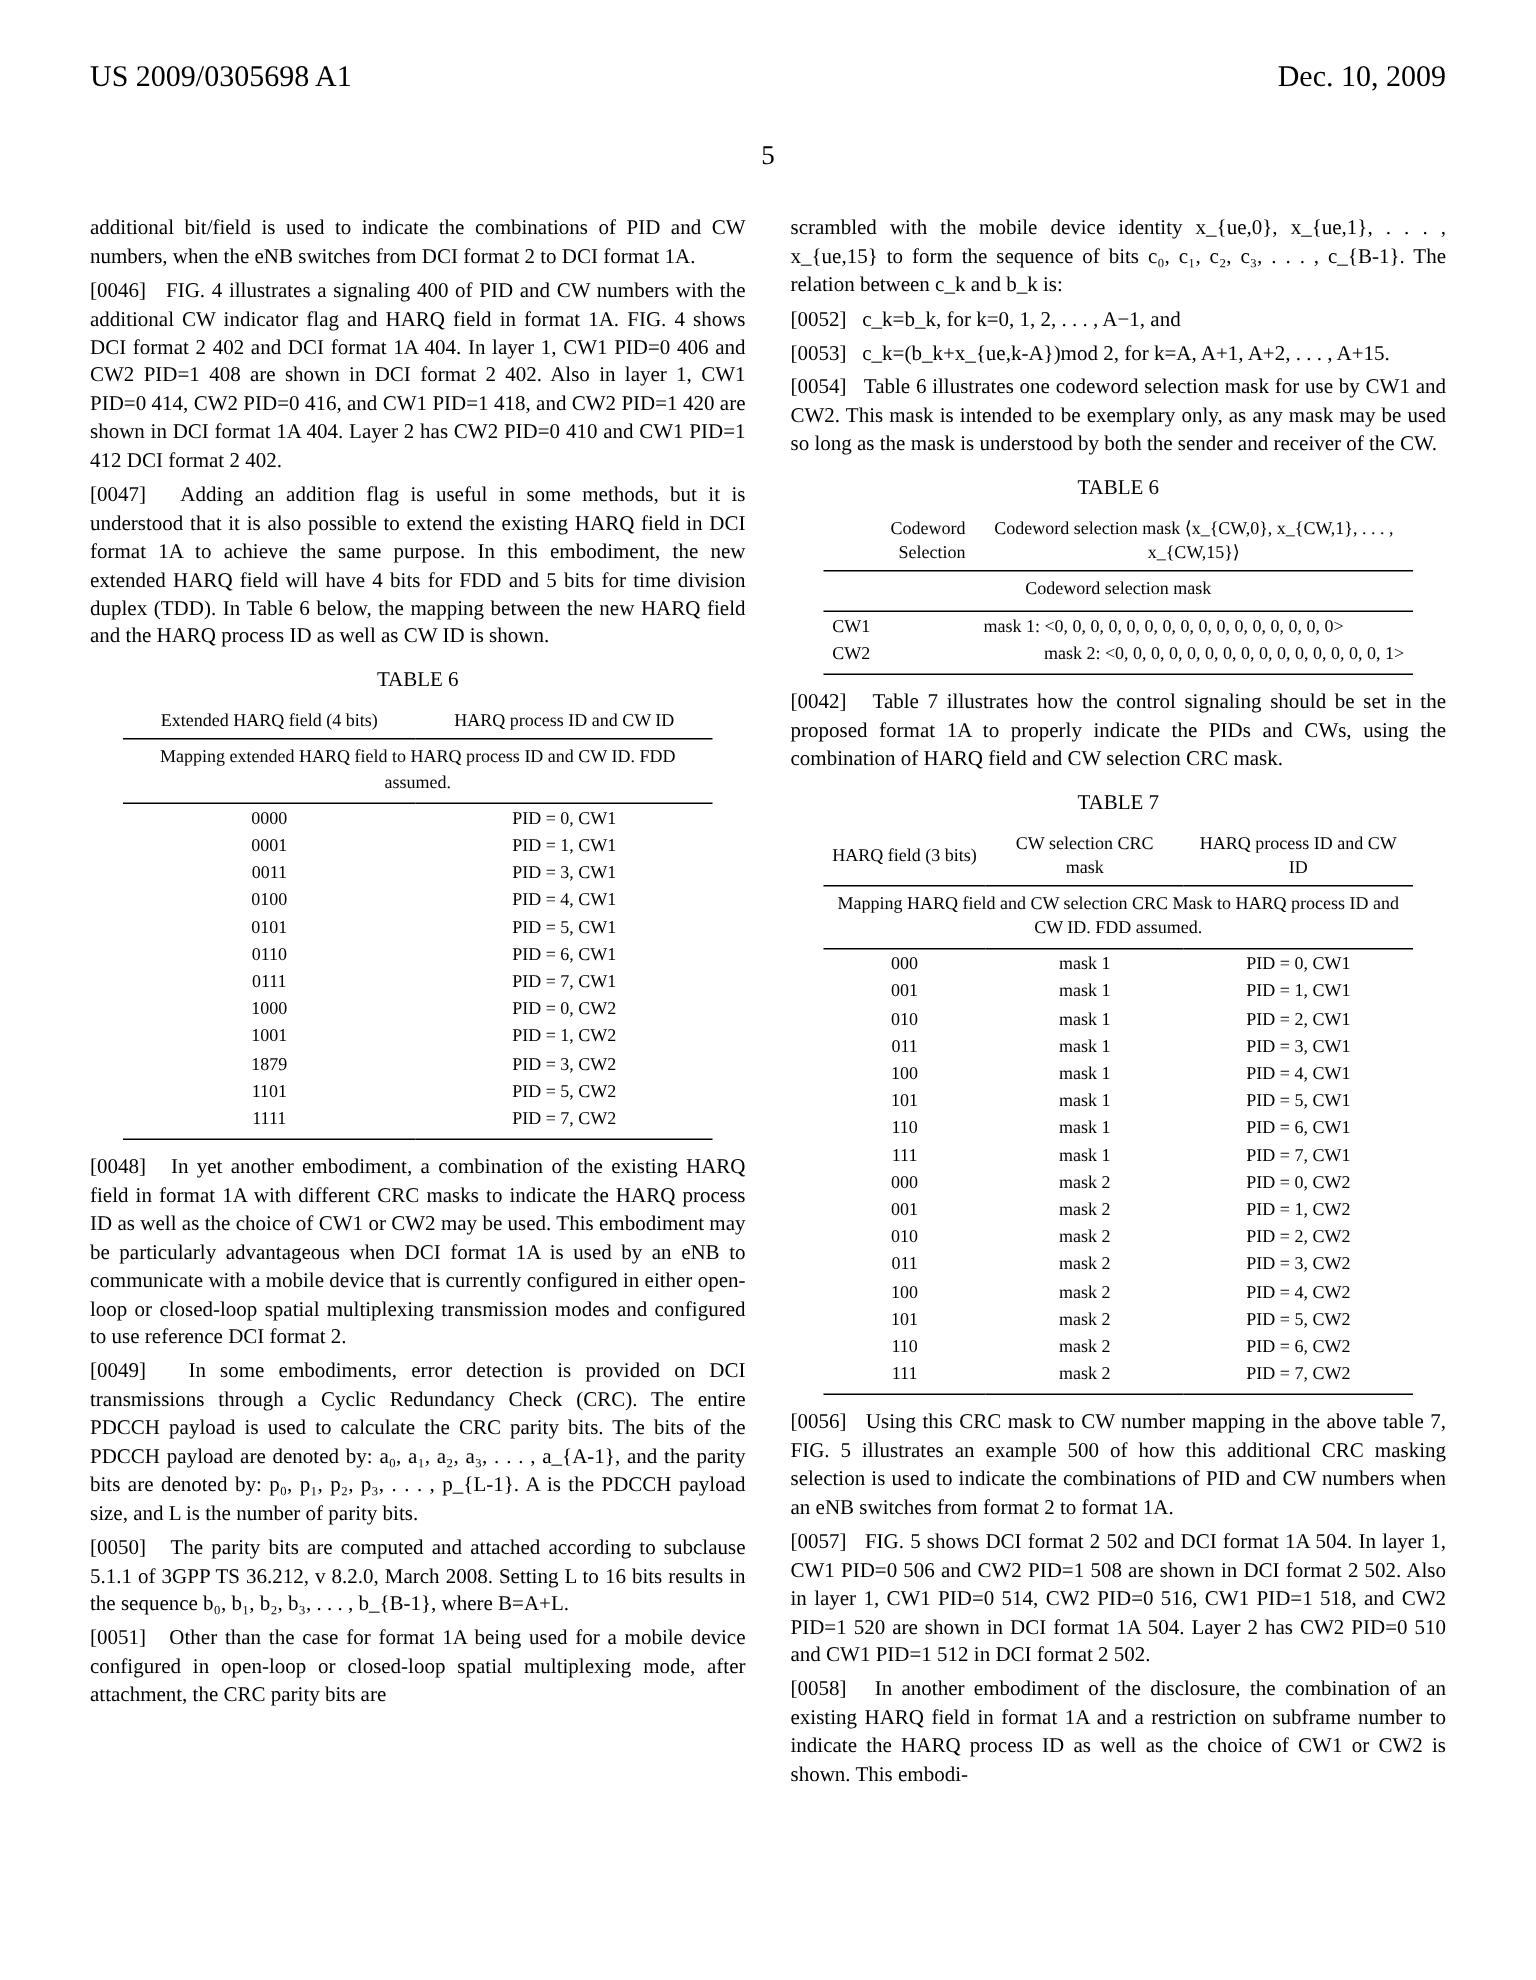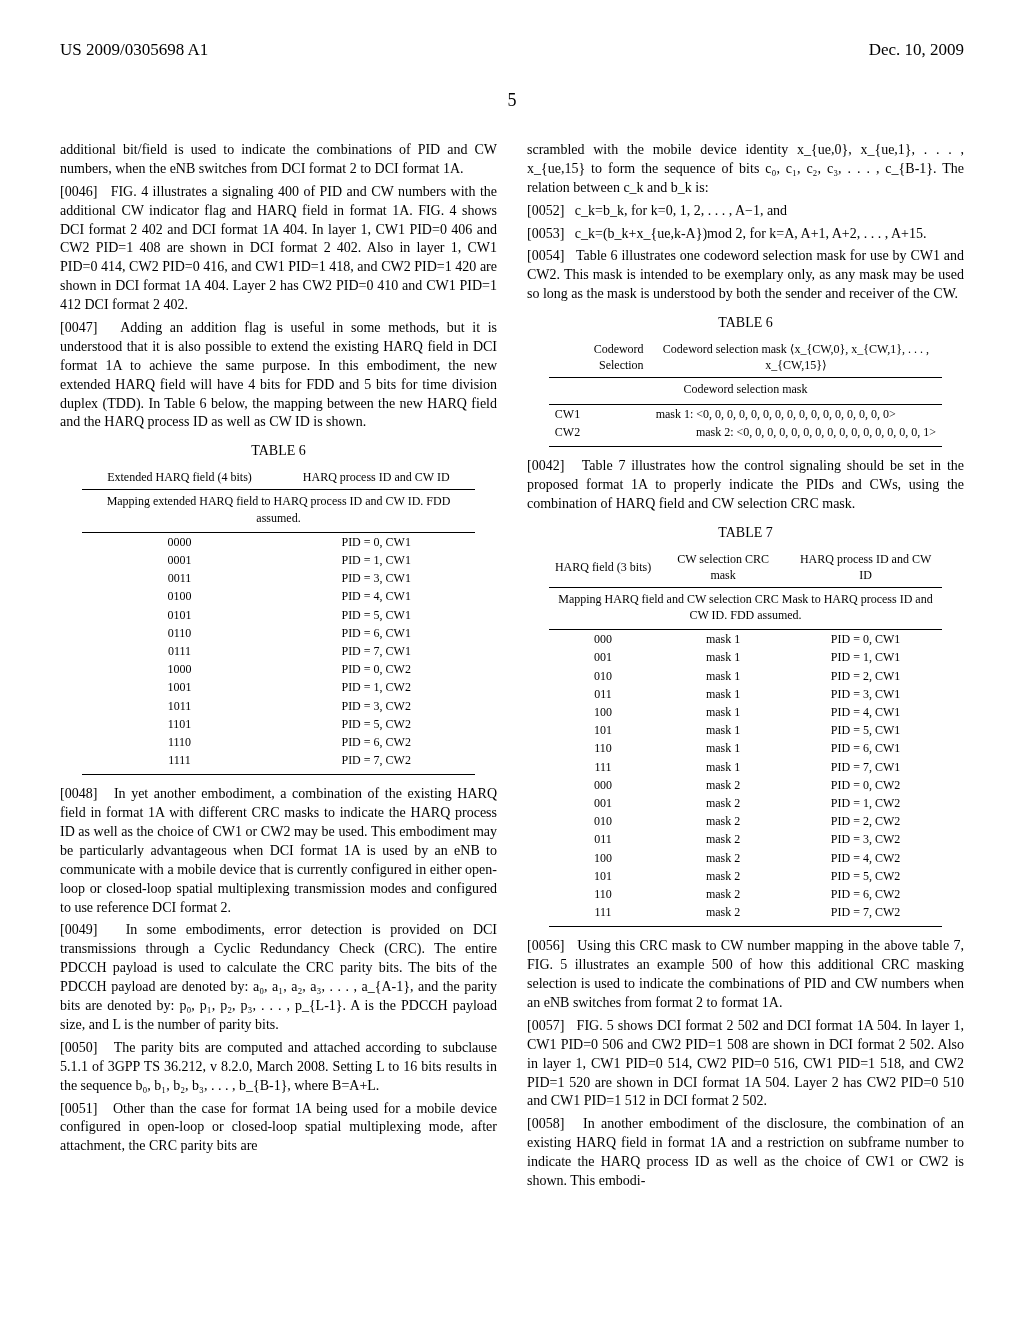--- a/index.html
+++ b/index.html
@@ -14,21 +14,21 @@
   .page {
     width: 1024px;
     padding: 40px 60px 40px 60px;
     box-sizing: border-box;
     position: relative;
   }
   .header-row {
     display: flex;
     justify-content: space-between;
     margin-bottom: 30px;
-    font-size: 17px;
+    font-size: 20px;
   }
   .page-num {
     text-align: center;
     font-size: 18px;
     margin-bottom: 30px;
   }
   .columns {
     display: flex;
     gap: 30px;
   }
@@ -152,30 +152,26 @@
             </tr>
             <tr>
               <td>1000</td>
               <td>PID = 0, CW2</td>
             </tr>
             <tr>
               <td>1001</td>
               <td>PID = 1, CW2</td>
             </tr>
             <tr>
-              <td>1011</td>
+              <td>1879</td>
               <td>PID = 3, CW2</td>
             </tr>
             <tr>
               <td>1101</td>
               <td>PID = 5, CW2</td>
-            </tr>
-            <tr>
-              <td>1110</td>
-              <td>PID = 6, CW2</td>
             </tr>
             <tr>
               <td>1111</td>
               <td>PID = 7, CW2</td>
             </tr>
           </tbody>
       </table>
 
       <p>
         <span class="para-label">[0048]</span>

